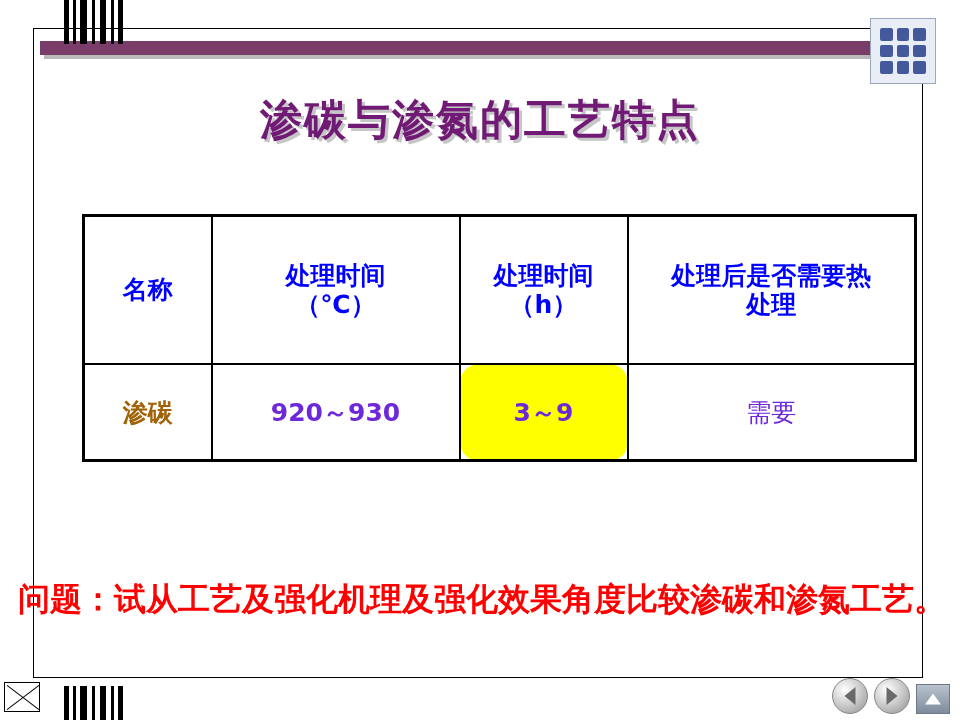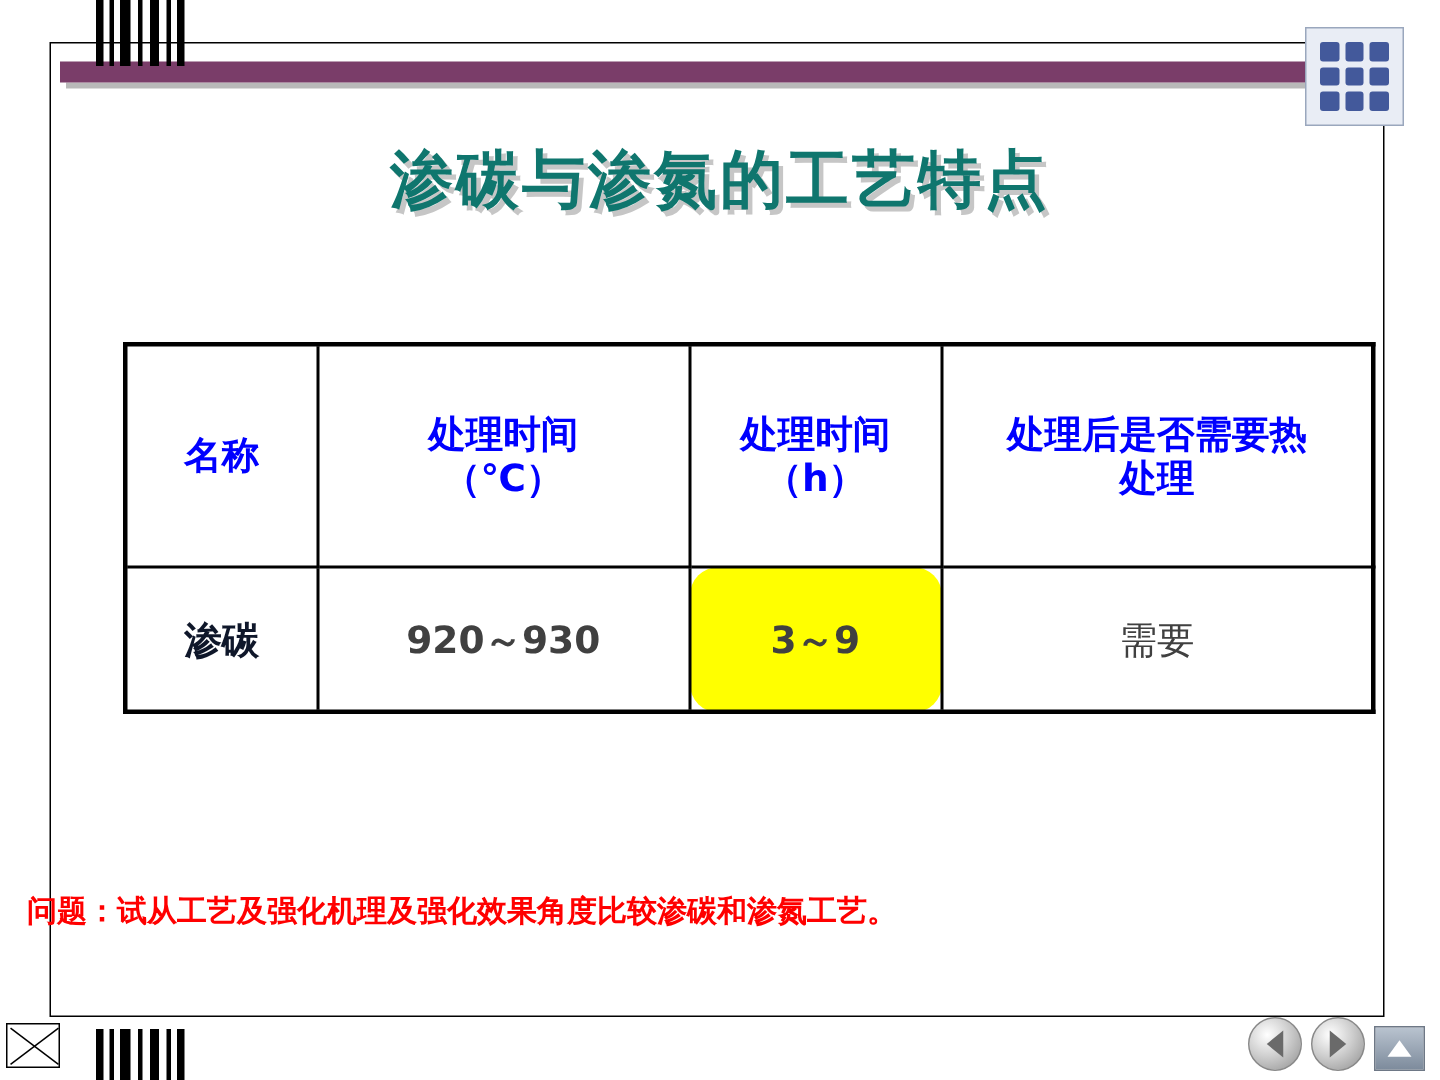--- a/index.html
+++ b/index.html
@@ -181,29 +181,29 @@
   
   .title {
     position: absolute;
     left: 0;
     top: 92px;
     width: 960px;
     text-align: center;
     font-family: "DejaVu Sans", sans-serif;
     font-size: 42px;
     font-weight: bold;
-    color: #0f766e;
+    color: #701a75;
     letter-spacing: 2px;
     text-shadow: 3px 3px 0 #c6c6c6;
   }
 
   .table-wrap {
     position: absolute;
     left: 82px;
-    top: 228px;
+    top: 214px;
     width: 796px;
   }
   table.spec {
     border-collapse: collapse;
     width: 832px;
     table-layout: fixed;
     border: 3px solid #000;
   }
   table.spec td, table.spec th {
     border: 2px solid #000;
@@ -216,25 +216,25 @@
     font-family: "DejaVu Sans", sans-serif;
     font-size: 25px;
     font-weight: bold;
     height: 138px;
     line-height: 1.18;
   }
   tbody td {
     font-family: "DejaVu Sans", sans-serif;
     font-size: 25px;
     font-weight: bold;
-    color: #404040;
+    color: #6d28d9;
     height: 86px;
   }
   td.name-cell {
-    color: #0f172a;
+    color: #a16207;
   }
   td.hl {
     background: #ffff00;
     border-radius: 19px;
   }
   td.plain-han {
     font-weight: normal;
   }
 
   .col1 { width: 128px; }
@@ -242,24 +242,23 @@
   .col3 { width: 168px; }
   .col4 { width: 288px; }
 
   .question {
     position: absolute;
     left: 18px;
     top: 578px;
     width: 930px;
     color: #ff0000;
     font-family: "DejaVu Sans", sans-serif;
-    font-size: 20px;
+    font-size: 32px;
     font-weight: bold;
     letter-spacing: 0px;
-    margin-top: 16px;
   }
 </style>
 </head>
 <body>
 
 <div class="slide">
 
   <div class="inner-frame"></div>
 
   <div class="purple-bar-shadow"></div>

